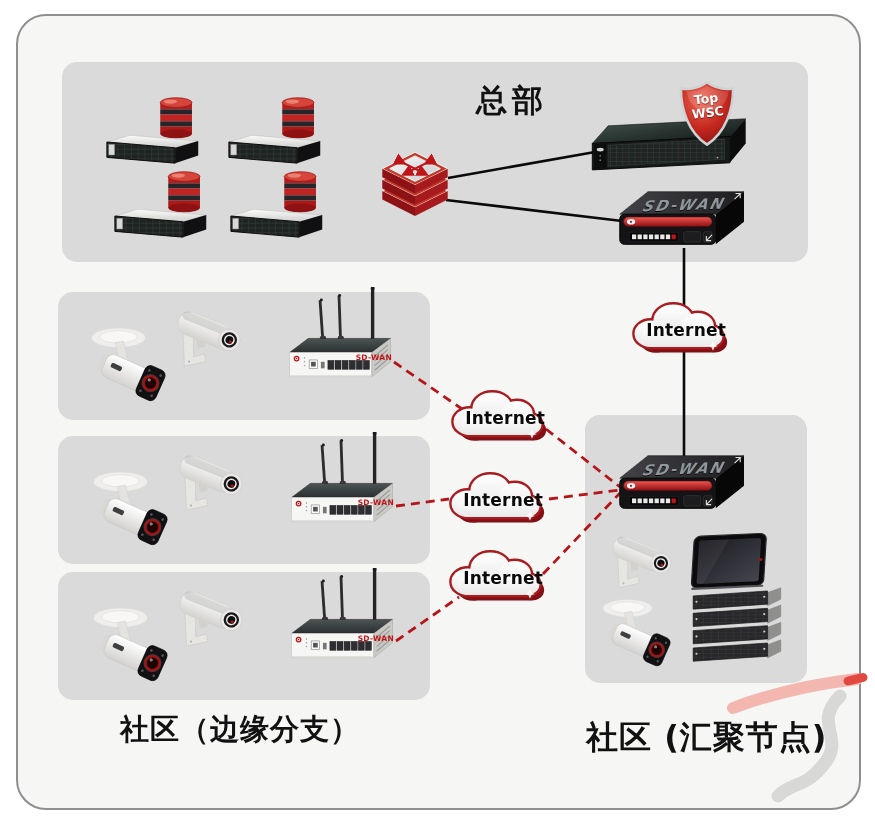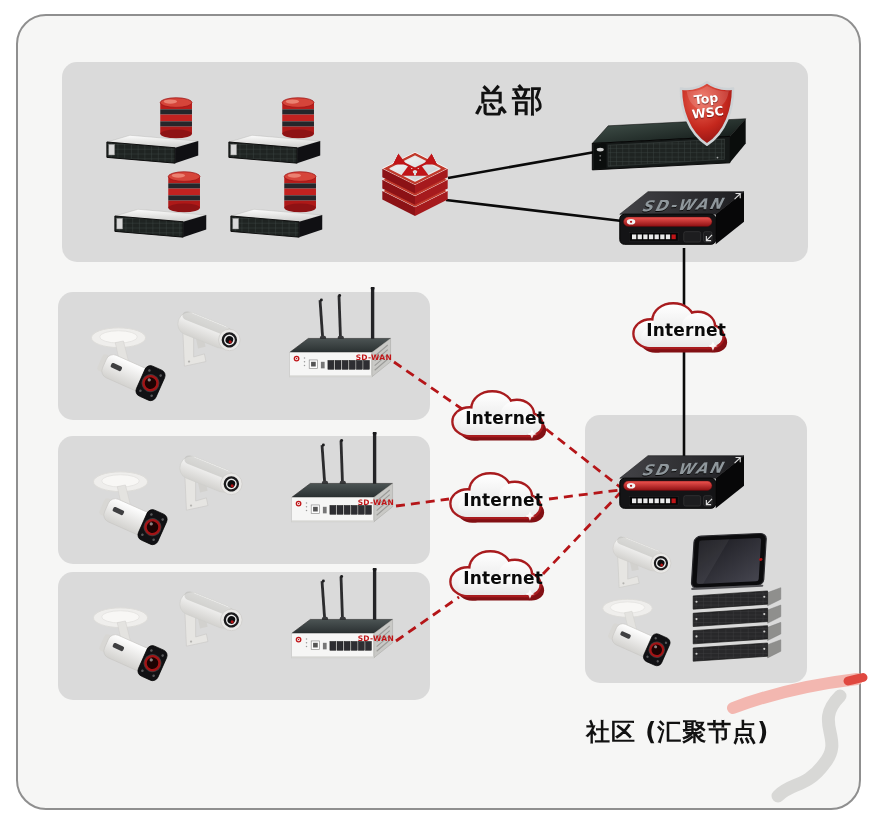--- a/index.html
+++ b/index.html
@@ -12,21 +12,21 @@
   .zone-b1{left:58px;top:292px;width:372px;height:128px;}
   .zone-b2{left:58px;top:436px;width:372px;height:128px;}
   .zone-b3{left:58px;top:572px;width:372px;height:128px;}
   .zone-agg{left:585px;top:415px;width:222px;height:268px;}
   .icon{z-index:3;}
   .cloud{z-index:4;}
   .cloud-label{z-index:5;font-weight:bold;font-size:17px;color:#0a0a0a;text-align:right;letter-spacing:0.2px;}
   .hq-title{left:476px;top:80px;font-size:31px;font-weight:800;letter-spacing:5px;color:#111;z-index:5;}
   .zone-caption{font-size:29px;font-weight:800;color:#111;z-index:5;letter-spacing:1px;}
   .cap-edge{left:120px;top:710px;}
-  .cap-agg{left:586px;top:716px;font-size:24px;}
+  .cap-agg{left:586px;top:716px;font-size:32px;}
   .sdwan-toplabel{z-index:5;font-size:15px;font-weight:800;font-style:italic;color:#8f979c;letter-spacing:2px;transform:skewX(-18deg) rotate(-2deg);text-shadow:0 1px 0 #0a0a0a;}
   .router-label{z-index:5;font-size:7.5px;font-weight:bold;color:#c01518;text-align:right;letter-spacing:0.3px;}
   .shield-text{z-index:5;width:58px;text-align:center;font-size:12.5px;line-height:14px;font-weight:800;color:#ffffff;transform:rotate(-7deg);text-shadow:0 1px 1px rgba(60,0,0,.6);}
   svg.lines{left:0;top:0;z-index:2;}
   svg.wm{z-index:1;}
 </style>
 </head>
 <body>
 
 <div id="stage">
@@ -422,15 +422,16 @@
   <svg class="abs icon" style="left:688px;top:532px" width="84" height="62" viewBox="0 0 100 86" preserveAspectRatio="none">
       <use href="#sym-tablet"></use>
     </svg>
   <svg class="abs icon" style="left:688px;top:586px" width="98" height="81" viewBox="0 0 118 98">
       <use href="#sym-rack"></use>
     </svg>
   <svg class="abs icon" style="left:596px;top:590px" width="84" height="80" viewBox="0 0 112 106">
       <use href="#sym-bullet"></use>
     </svg>
 
+  <div class="abs zone-caption cap-edge">社区（边缘分支）</div>
   <div class="abs zone-caption cap-agg">社区 (汇聚节点)</div>
 
 </div>
 
 </body></html>

